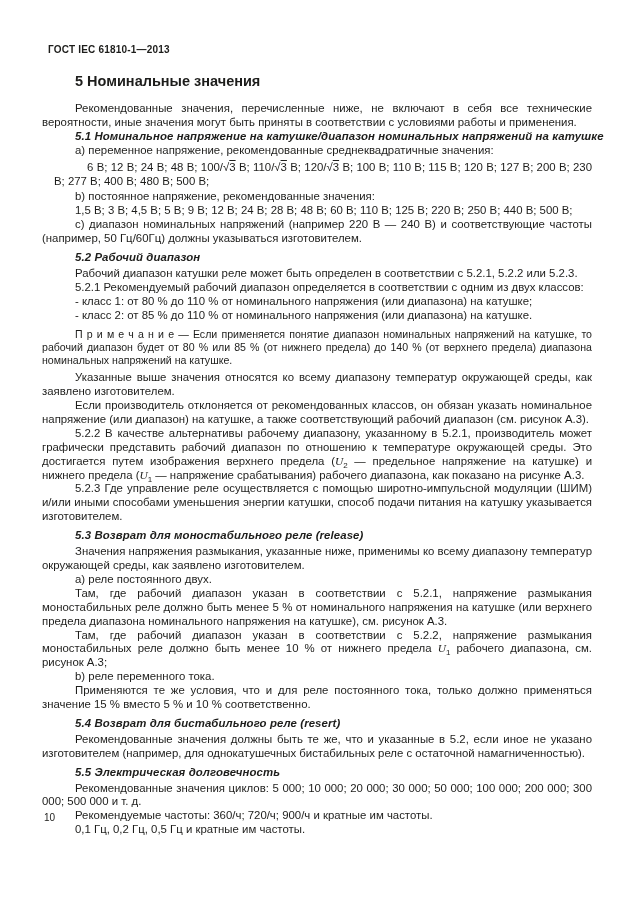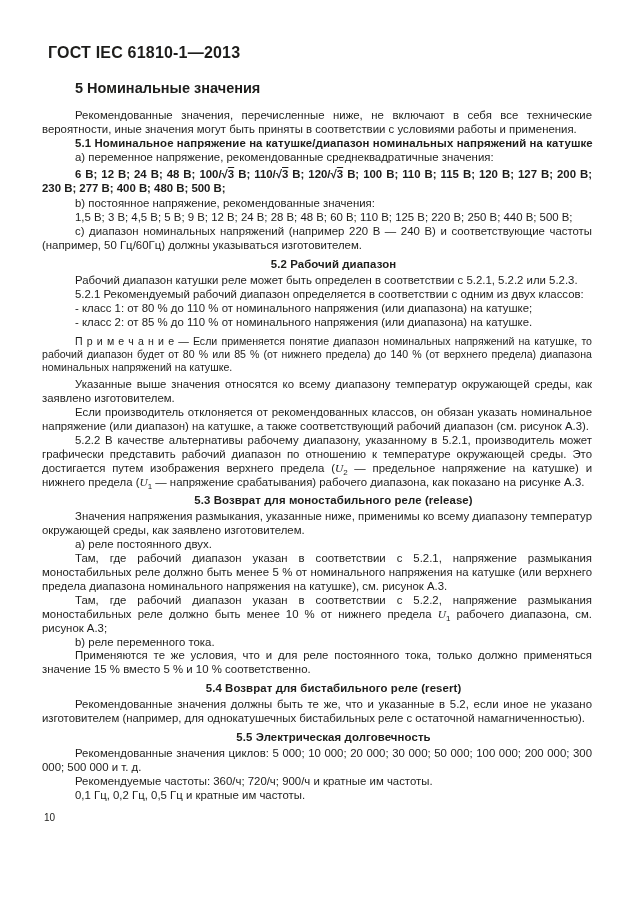--- a/index.html
+++ b/index.html
@@ -8,51 +8,52 @@
     width: 630px;
     height: 913px;
     box-sizing: border-box;
     background: #ffffff;
     color: #1d1d1b;
     font-family: "Liberation Sans", sans-serif;
     padding: 44px 38px 0 42px;
     overflow: hidden;
   }
   .doc-header {
-    font-size: 16px;
+    font-size: 10px;
     font-weight: bold;
     margin: 0 0 16px 6px;
     letter-spacing: 0.2px;
   }
   .h1 {
     font-size: 14.5px;
     font-weight: bold;
     margin: 18px 0 13px 33px;
   }
   .body-col { width: 550px; }
   .par {
     font-size: 11.4px;
     line-height: 13.9px;
     text-align: justify;
     text-indent: 33px;
     margin: 0;
   }
   .par.h {
     font-weight: bold;
-    text-align: center;
+    text-align: left;
     white-space: nowrap;
     letter-spacing: 0.1px;
+    font-style: italic;
   }
   .par.sp { margin-top: 5px; margin-bottom: 2px; }
   .par.note {
     font-size: 10.6px;
     line-height: 13.2px;
     margin: 5px 0 4px 0;
   }
-  .par.volt { margin: 3px 0 2px 0; font-weight: bold; }
+  .par.volt { margin: 3px 0 2px 12px; }
   .sqrt { white-space: nowrap; }
   .sqrt .ovl { text-decoration: overline; }
   i.var { font-family: "Liberation Serif", serif; font-style: italic; }
   sub.idx { font-size: 8px; line-height: 0; }
   .pageno {
     position: absolute;
     left: 44px;
     top: 812px;
     font-size: 10px;
   }
@@ -75,20 +76,21 @@
       <div class="par p">с) диапазон номинальных напряжений (например 220 В — 240 В) и соответствующие частоты (например, 50 Гц/60Гц) должны указываться изготовителем.</div>
       <div class="par h sp">5.2 Рабочий диапазон</div>
       <div class="par p">Рабочий диапазон катушки реле может быть определен в соответствии с 5.2.1, 5.2.2 или 5.2.3.</div>
       <div class="par p">5.2.1 Рекомендуемый рабочий диапазон определяется в соответствии с одним из двух классов:</div>
       <div class="par p">- класс 1: от 80 % до 110 % от номинального напряжения (или диапазона) на катушке;</div>
       <div class="par p">- класс 2: от 85 % до 110 % от номинального напряжения (или диапазона) на катушке.</div>
       <div class="par note">П р и м е ч а н и е —  Если применяется понятие диапазон номинальных напряжений на катушке, то рабочий диапазон будет от 80 % или 85 % (от нижнего предела) до 140 % (от верхнего предела) диапазона номинальных напряжений на катушке.</div>
       <div class="par p">Указанные выше значения относятся ко всему диапазону температур окружающей среды, как заявлено изготовителем.</div>
       <div class="par p">Если производитель отклоняется от рекомендованных классов, он обязан указать номинальное напряжение (или диапазон) на катушке, а также соответствующий рабочий диапазон (см. рисунок А.3).</div>
       <div class="par p">5.2.2 В качестве альтернативы рабочему диапазону, указанному в 5.2.1, производитель может графически представить рабочий диапазон по отношению к температуре окружающей среды. Это достигается путем изображения верхнего предела (<i class="var">U</i><sub class="idx">2</sub> — предельное напряжение на катушке) и нижнего предела (<i class="var">U</i><sub class="idx">1</sub> — напряжение срабатывания) рабочего диапазона, как показано на рисунке А.3.</div>
+      <div class="par p">5.2.3 Где управление реле осуществляется с помощью широтно-импульсной модуляции (ШИМ) и/или иными способами уменьшения энергии катушки, способ подачи питания на катушку указывается изготовителем.</div>
       <div class="par h sp">5.3 Возврат для моностабильного реле (release)</div>
       <div class="par p">Значения напряжения размыкания, указанные ниже, применимы ко всему диапазону температур окружающей среды, как заявлено изготовителем.</div>
       <div class="par p">а) реле постоянного двух.</div>
       <div class="par p">Там, где рабочий диапазон указан в соответствии с 5.2.1, напряжение размыкания моностабильных реле должно быть менее 5 % от номинального напряжения на катушке (или верхнего предела диапазона номинального напряжения на катушке), см. рисунок А.3.</div>
       <div class="par p">Там, где рабочий диапазон указан в соответствии с 5.2.2, напряжение размыкания моностабильных реле должно быть менее 10 % от нижнего предела <i class="var">U</i><sub class="idx">1</sub> рабочего диапазона, см. рисунок А.3;</div>
       <div class="par p">b) реле переменного тока.</div>
       <div class="par p">Применяются те же условия, что и для реле постоянного тока, только должно применяться  значение 15 % вместо 5 % и 10 % соответственно.</div>
       <div class="par h sp">5.4 Возврат для бистабильного реле (resert)</div>
       <div class="par p">Рекомендованные значения должны быть те же, что и указанные в 5.2, если иное не указано изготовителем (например, для однокатушечных бистабильных реле с остаточной намагниченностью).</div>
       <div class="par h sp">5.5 Электрическая долговечность</div>

